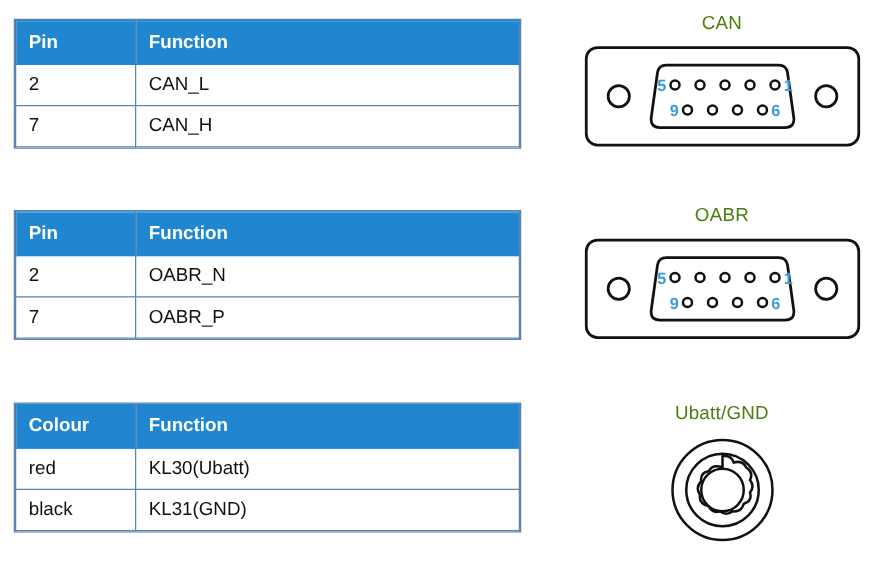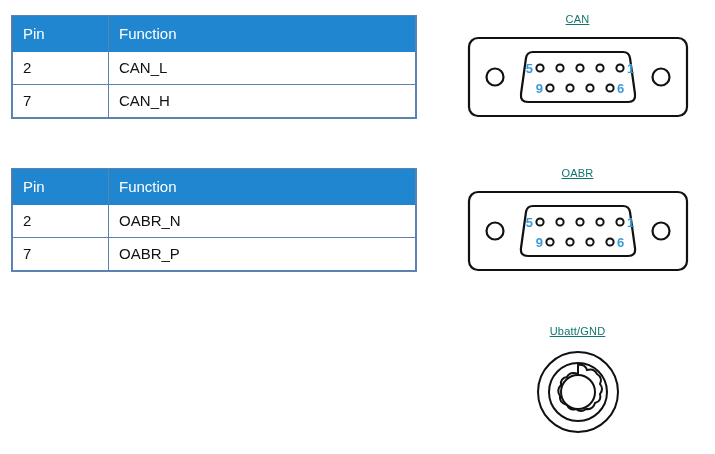--- a/index.html
+++ b/index.html
@@ -49,21 +49,21 @@
     vertical-align: middle;
     padding: 0 0 0 10px;
     height: 32px;
     font-size: 15px;
     line-height: 32px;
     white-space: nowrap;
   }
   .pin-table thead th {
     background: #1f86cf;
     color: #ffffff;
-    font-weight: normal;
+    font-weight: bold;
     font-size: 15px;
     height: 34px;
     line-height: 34px;
     border-color: #1f86cf;
     border-left-color: #5b82b0;
     border-right-color: #5b82b0;
   }
   .pin-table thead th.hdr-key { border-left-color: #4a79ad; }
   .pin-table tbody td {
     background: #ffffff;
@@ -83,27 +83,26 @@
     position: absolute;
     left: 0;
     width: 275px;
     text-align: center;
   }
   .conn-block.b1 { top: 8px; }
   .conn-block.b2 { top: 162px; }
   .conn-block.b3 { top: 320px; }
 
   .conn-title {
-    font-size: 11px;
-    color: #0f766e;
+    font-size: 15px;
+    color: #4d7c0f;
     line-height: 22px;
     height: 22px;
     margin-bottom: 6px;
     letter-spacing: .2px;
-    text-decoration: underline;
   }
   .conn-svg-wrap { display: block; }
   svg { display: block; margin: 0 auto; overflow: visible; }
 
   .pin-num {
     font-family: "Liberation Sans", sans-serif;
     font-size: 13px;
     font-weight: bold;
     fill: #3c9ad9;
   }
@@ -152,20 +151,42 @@
         <td>2</td>
         <td>OABR_N</td>
       </tr>
       <tr>
         <td>7</td>
         <td>OABR_P</td>
       </tr>
     </tbody>
   </table>
 
+  <table class="pin-table t3">
+    <colgroup>
+        <col class="c-key">
+        <col class="c-val">
+      </colgroup>
+    <thead>
+      <tr>
+        <th class="hdr-key">Colour</th>
+        <th>Function</th>
+      </tr>
+    </thead>
+    <tbody>
+      <tr>
+        <td>red</td>
+        <td>KL30(Ubatt)</td>
+      </tr>
+      <tr>
+        <td>black</td>
+        <td>KL31(GND)</td>
+      </tr>
+    </tbody>
+  </table>
 
 </div>
 
 <div class="conn-area">
 
   <div class="conn-block b1">
     <div class="conn-title">CAN</div>
     <div class="conn-svg-wrap">
       <svg width="222" height="82" viewBox="0 0 222 82" aria-hidden="true">
         <rect x="2" y="2" width="218" height="78" rx="9" ry="9" fill="#ffffff" stroke="#111111" stroke-width="2.2"></rect>

